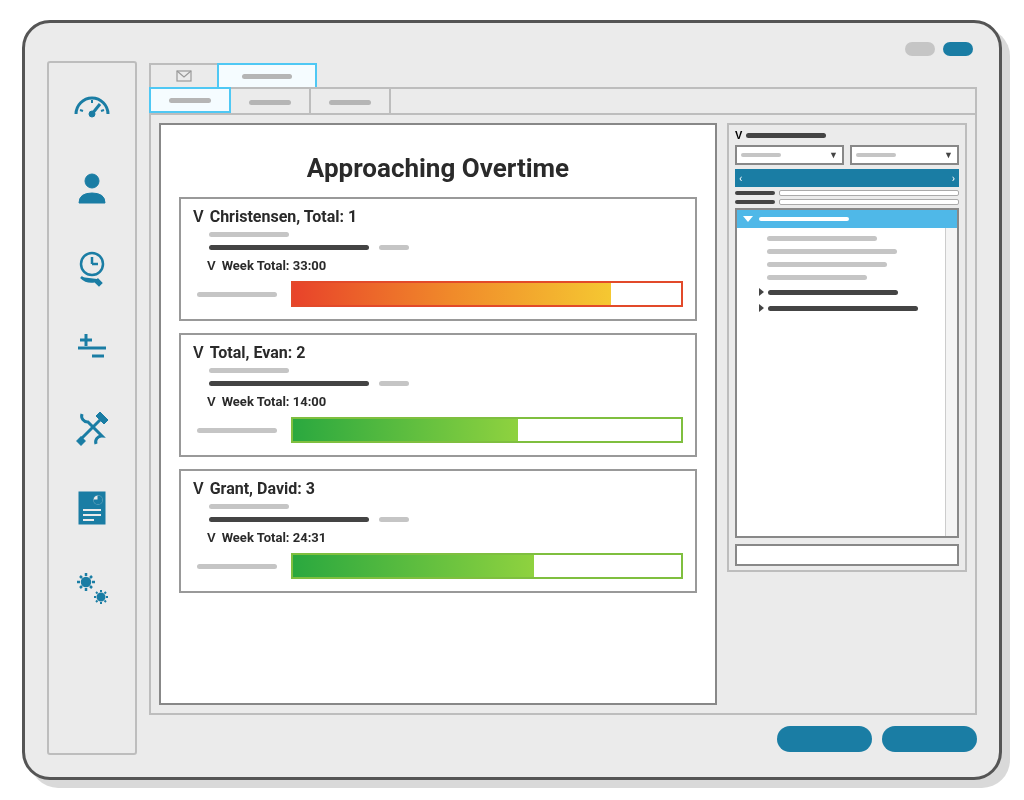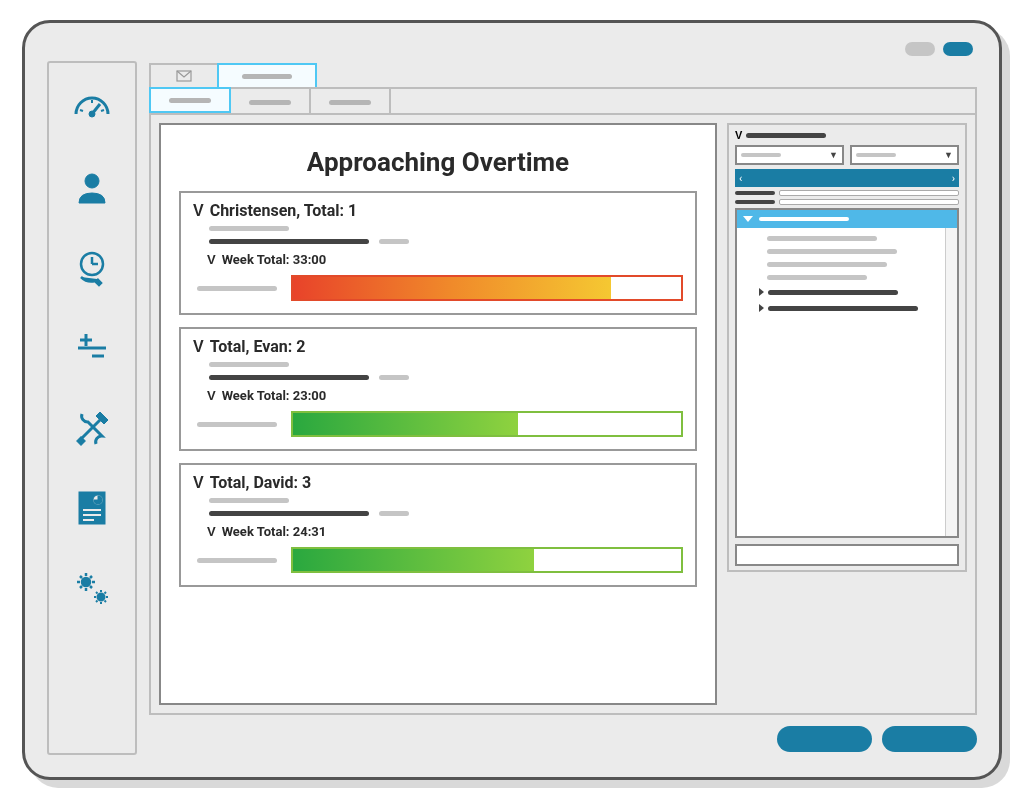--- a/index.html
+++ b/index.html
@@ -149,21 +149,21 @@
     background: #fff;
     border: 2px solid #888;
     padding: 10px 18px;
     overflow: hidden;
   }
   .report-title {
     text-align: center;
     font-size: 26px;
     font-weight: 700;
     color: #2a2a2a;
-    margin: 12px 0 14px 0;
+    margin: 18px 0 14px 0;
   }
   .emp-card {
     border: 2px solid #999;
     background: #fff;
     padding: 8px 12px 12px 12px;
     margin-bottom: 12px;
   }
   .emp-head {
     display: flex;
     align-items: center;
@@ -465,34 +465,34 @@
               </div>
               <div class="stub-lines">
                 <div class="l1"></div>
                 <div class="l2row">
                     <div class="l2"></div>
                     <div class="l3"></div>
                   </div>
               </div>
               <div class="week-row">
                 <span class="chev">V</span>
-                <span><span>Week Total:</span> <span>23:00</span></span>
+                <span><span>Week Total:</span> <span>14:00</span></span>
               </div>
               <div class="bar-row">
                 <div class="stub"></div>
                 <div class="meter green">
                   <div class="fill" style="width:58%"></div>
                 </div>
               </div>
             </div>
 
             <div class="emp-card">
               <div class="emp-head">
                 <span class="chev">V</span>
-                <span><span>Total, David</span>: <span>3</span></span>
+                <span><span>Grant, David</span>: <span>3</span></span>
               </div>
               <div class="stub-lines">
                 <div class="l1"></div>
                 <div class="l2row">
                     <div class="l2"></div>
                     <div class="l3"></div>
                   </div>
               </div>
               <div class="week-row">
                 <span class="chev">V</span>

